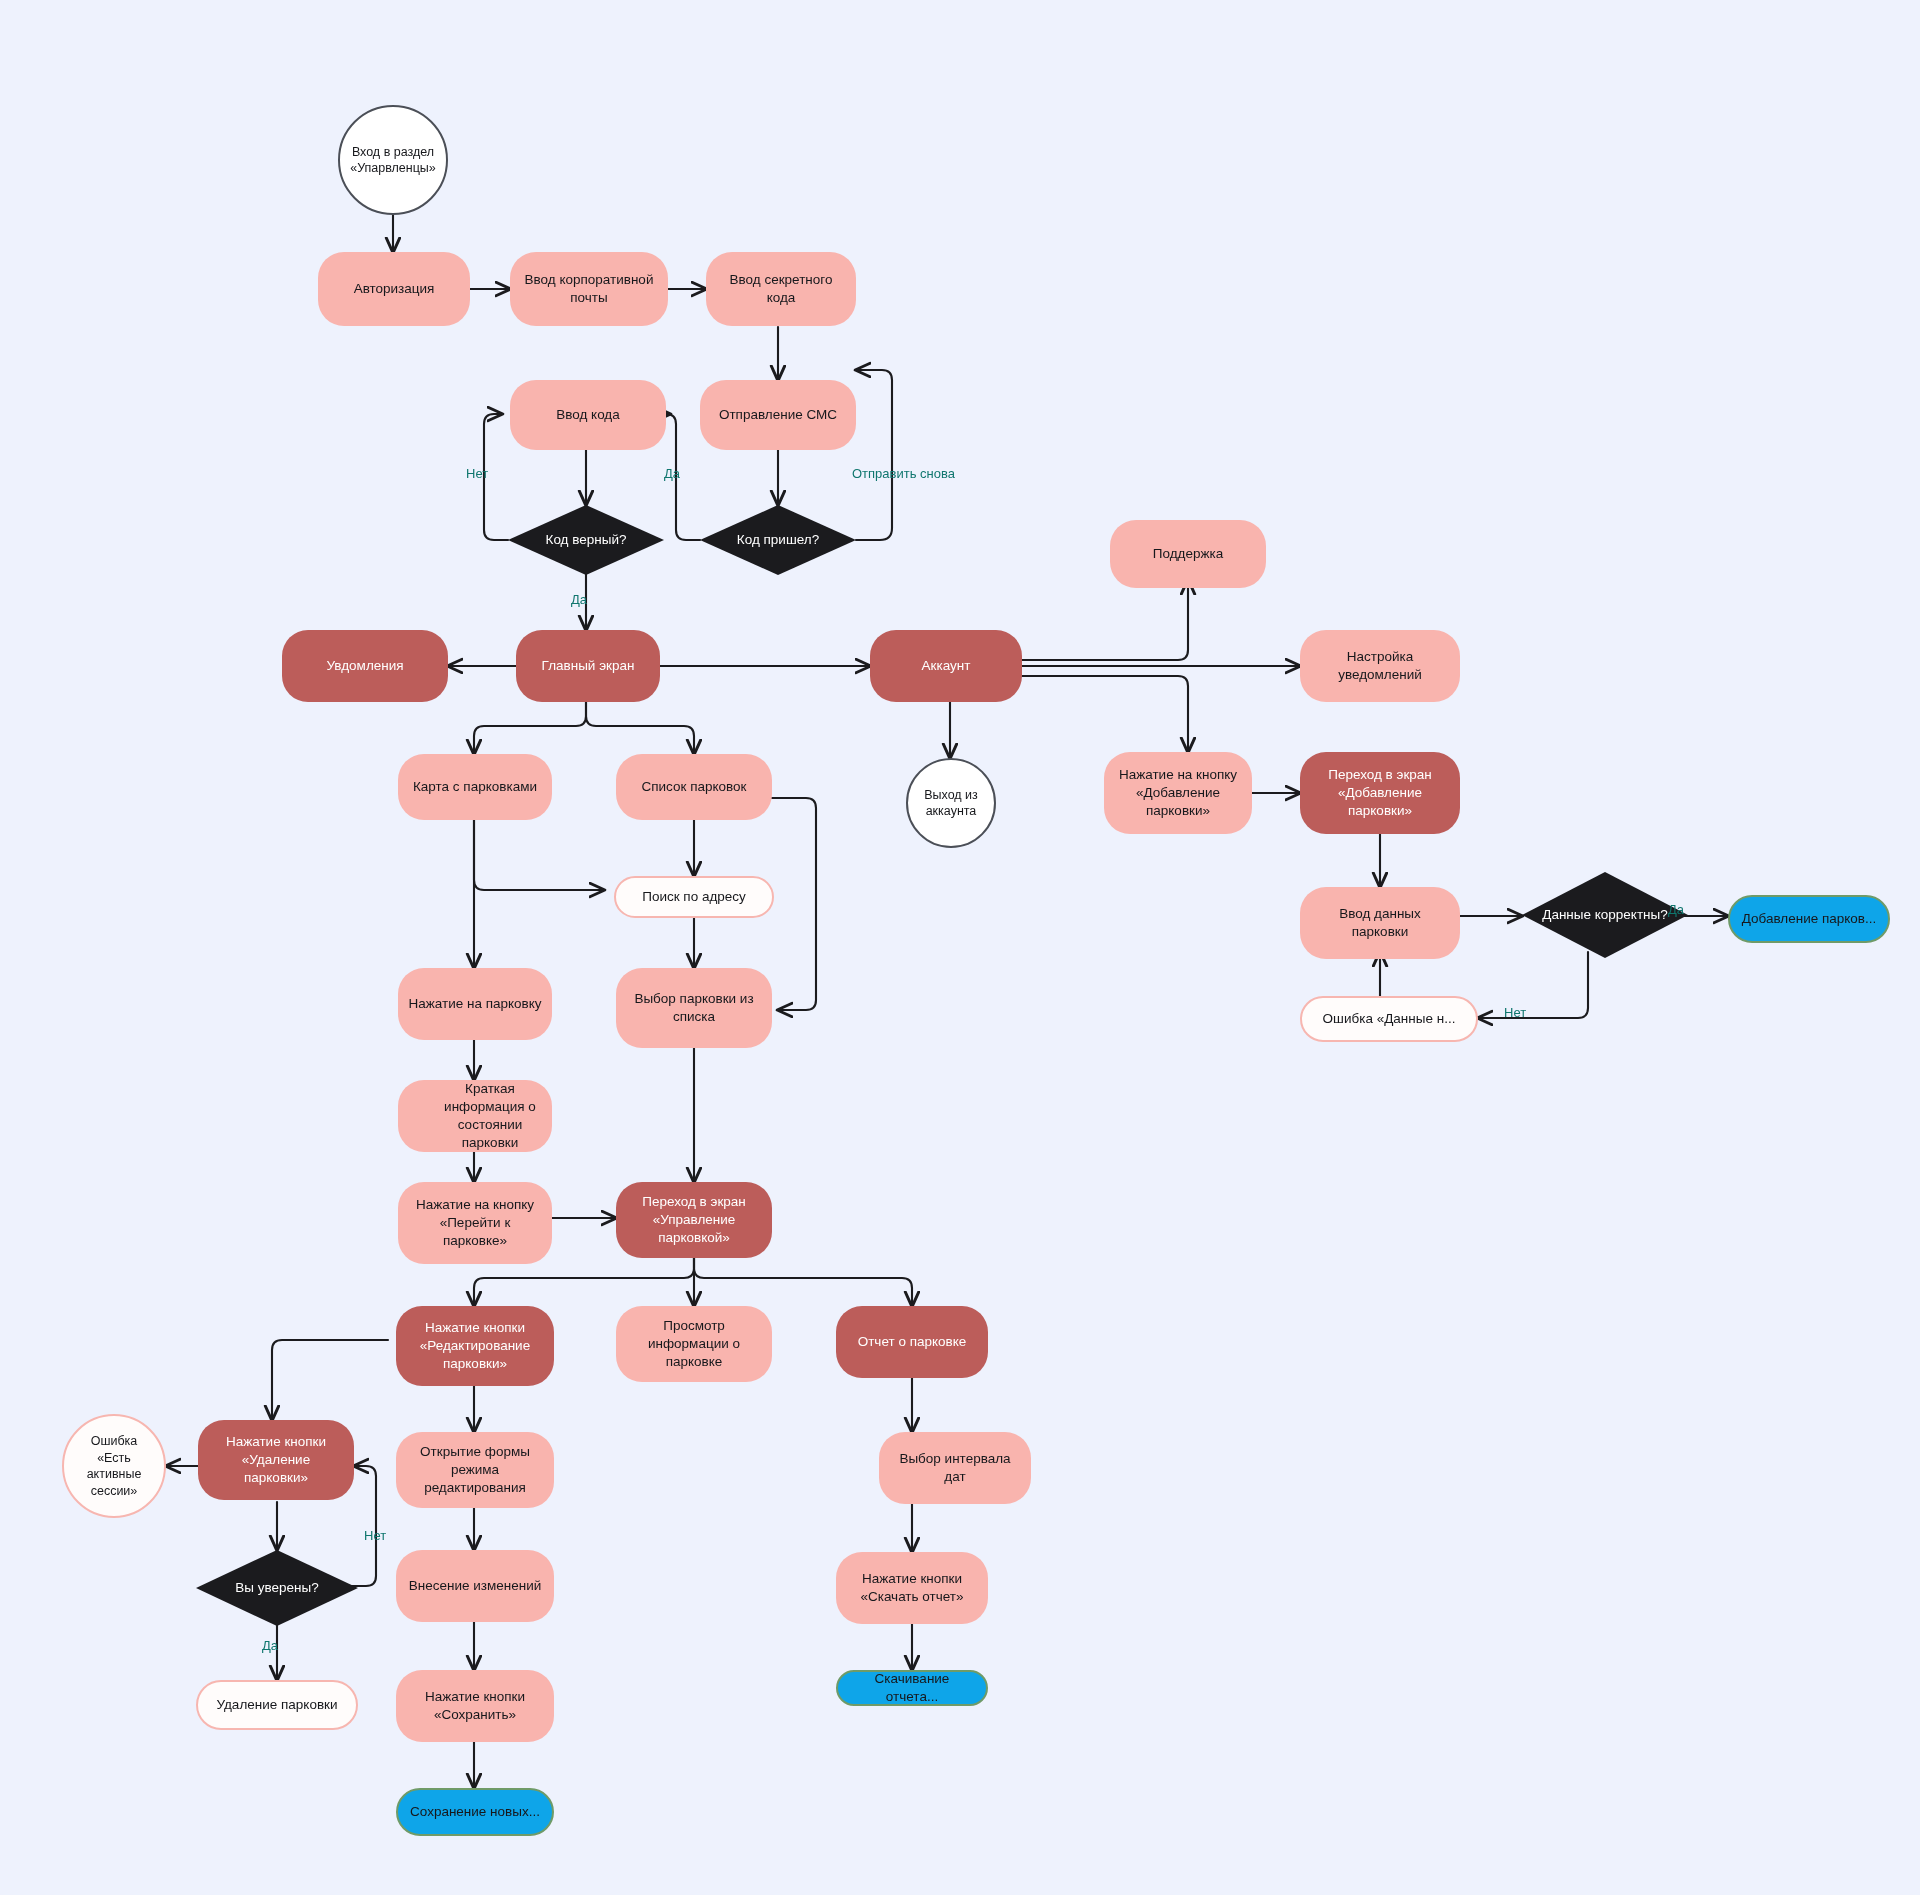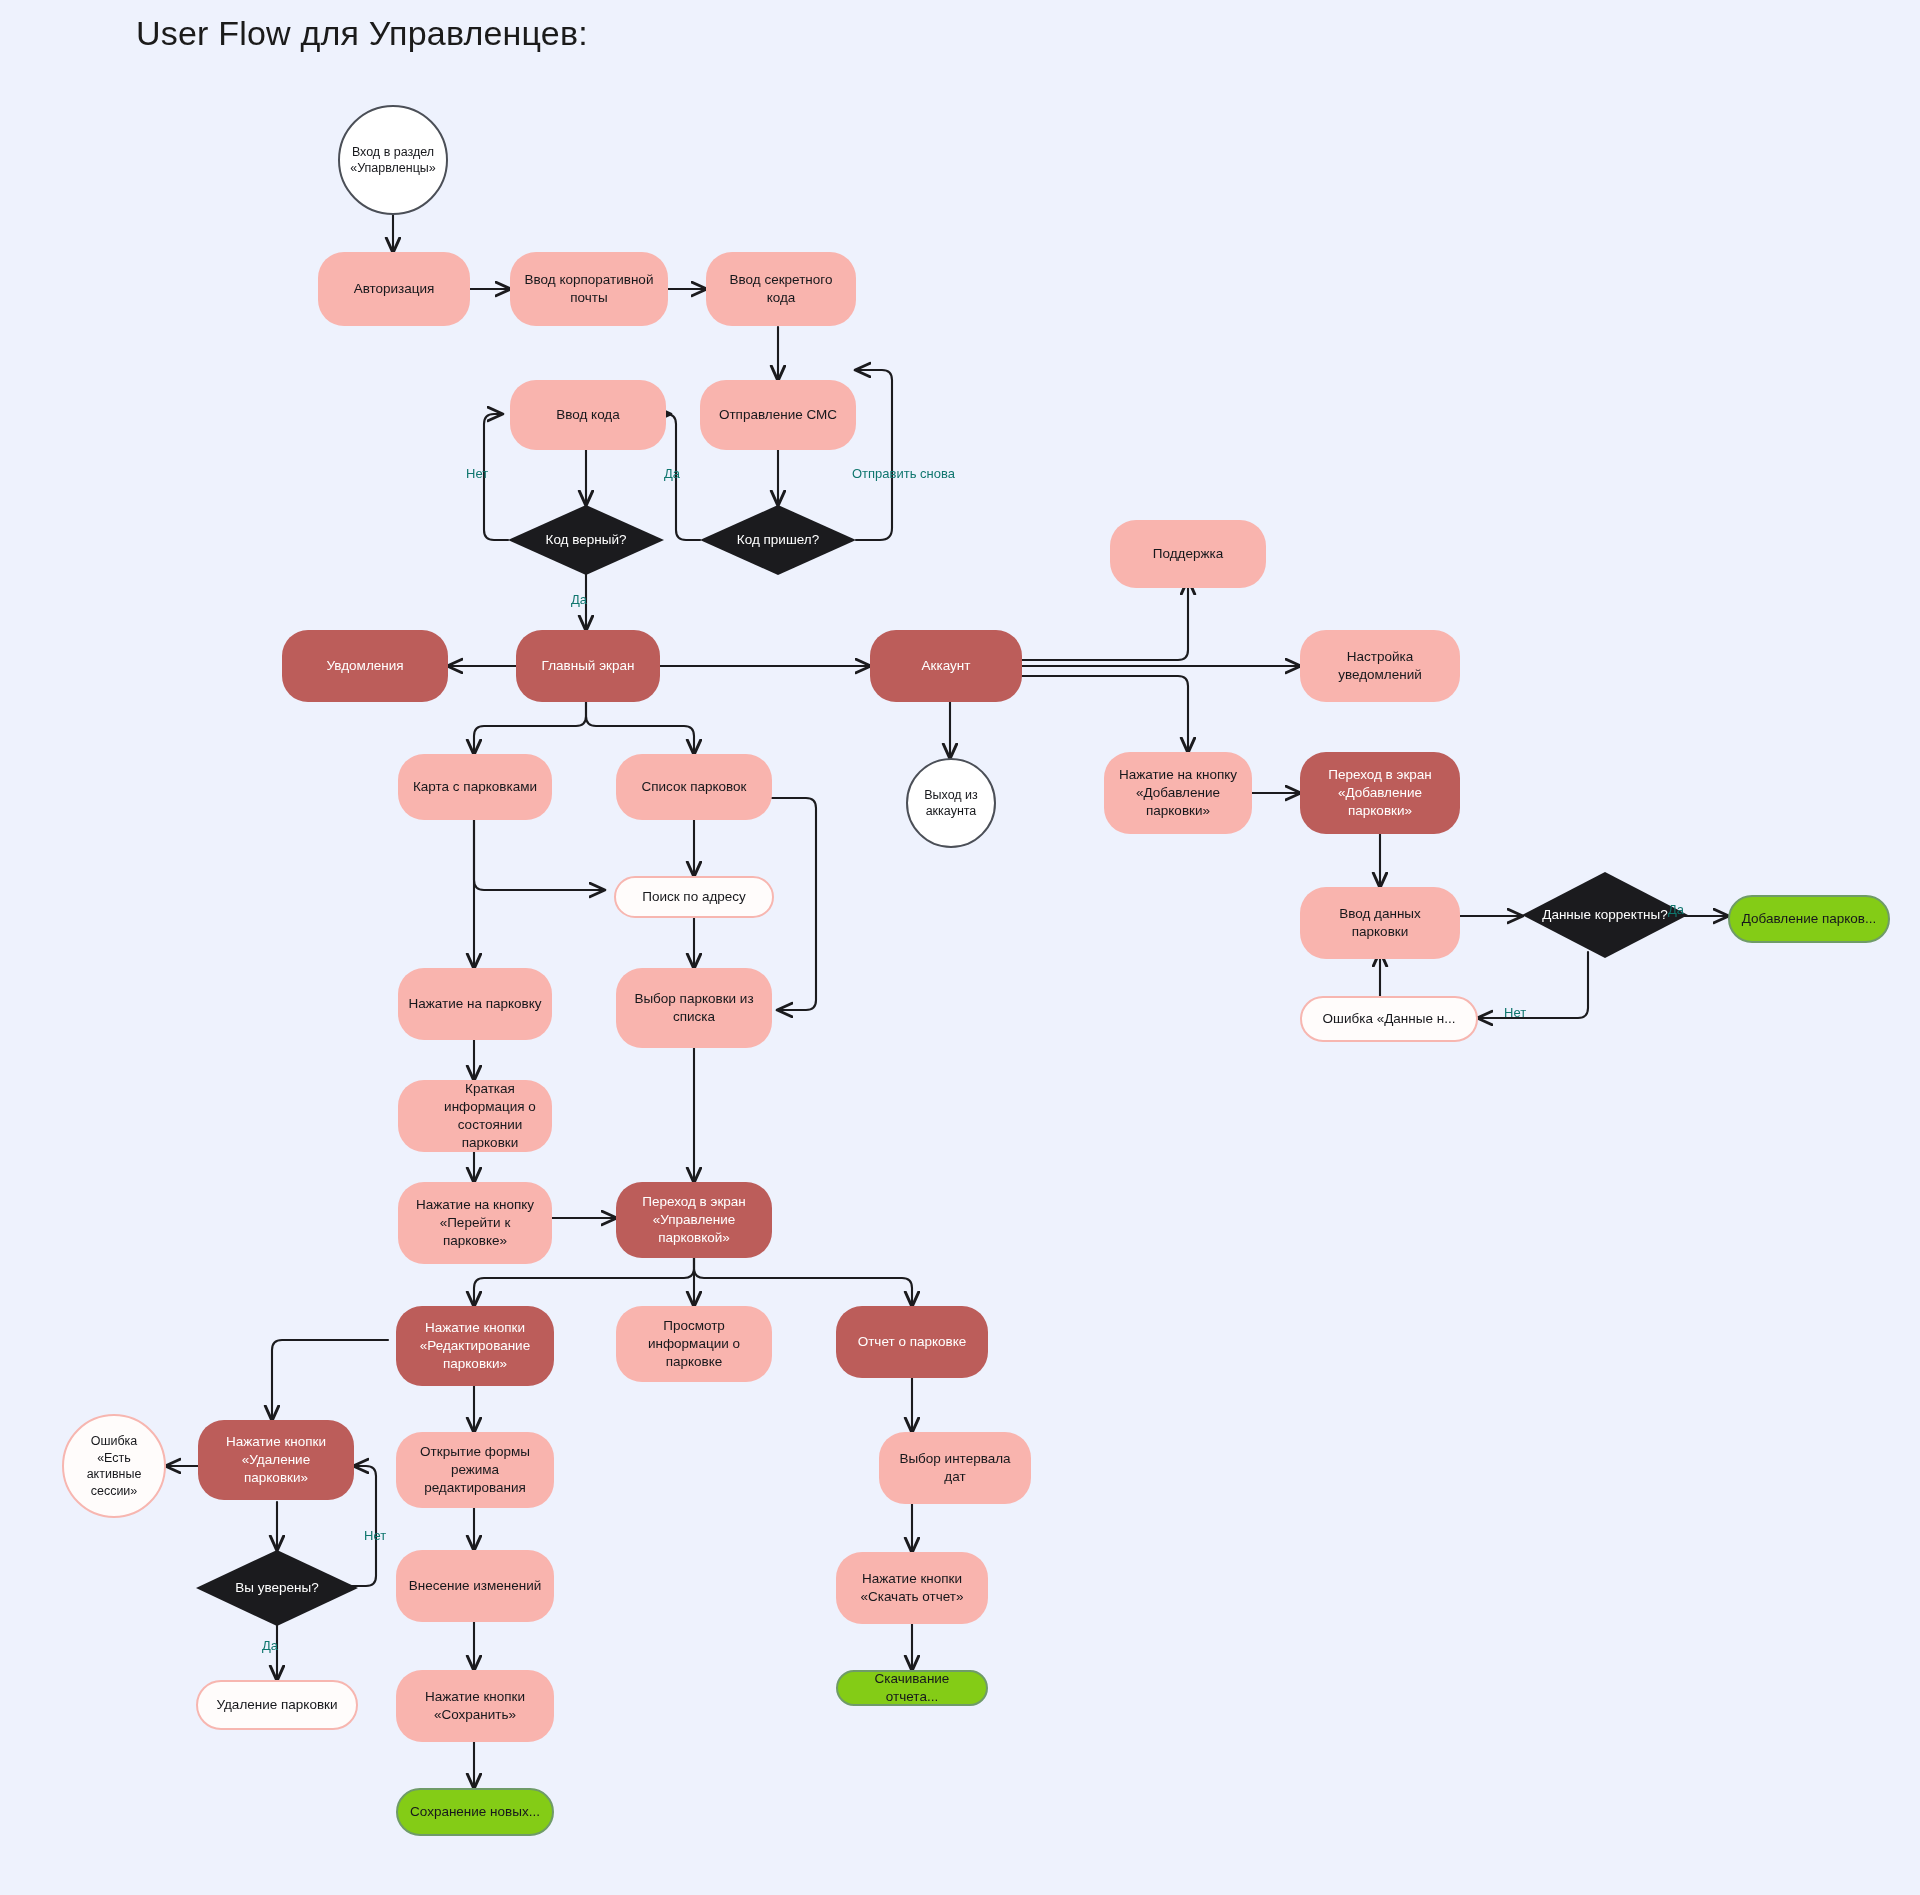--- a/index.html
+++ b/index.html
@@ -41,21 +41,21 @@
   }
   
   .n-outline{
     background:#fffcfb;
     border:2px solid #f7b6b0;
     border-radius:26px;
     color:#17181c;
   }
   
   .n-green{
-    background:#84cc16;
+    background:#0ea5e9;
     border:2px solid #6f9b68;
     border-radius:26px;
     color:#17181c;
   }
   
   .n-circle{
     background:#ffffff;
     border:2px solid #4b4f57;
     border-radius:50%;
     color:#17181c;
@@ -89,21 +89,20 @@
     font-size:13px;color:#0f766e;
     background:transparent;
     white-space:nowrap;
   }
 </style>
 </head>
 <body>
 
 <div class="canvas">
 
-  <div id="page-title">User Flow для Управленцев:</div>
 
   <svg class="edges" viewBox="0 0 1920 1895">
     <defs>
       <marker id="ah" markerWidth="9" markerHeight="9" refX="7.2" refY="4" orient="auto" markerUnits="strokeWidth">
         <path d="M0.5,0.8 L7.6,4 L0.5,7.2" fill="none" stroke="#1b1b1e" stroke-width="1.4" stroke-linecap="round" stroke-linejoin="round"></path>
       </marker>
     </defs>
     <g fill="none" stroke="#1b1b1e" stroke-width="2.1" stroke-linecap="round" stroke-linejoin="round" marker-end="url(#ah)">
 
       <path d="M393,185 L393,252"></path>

